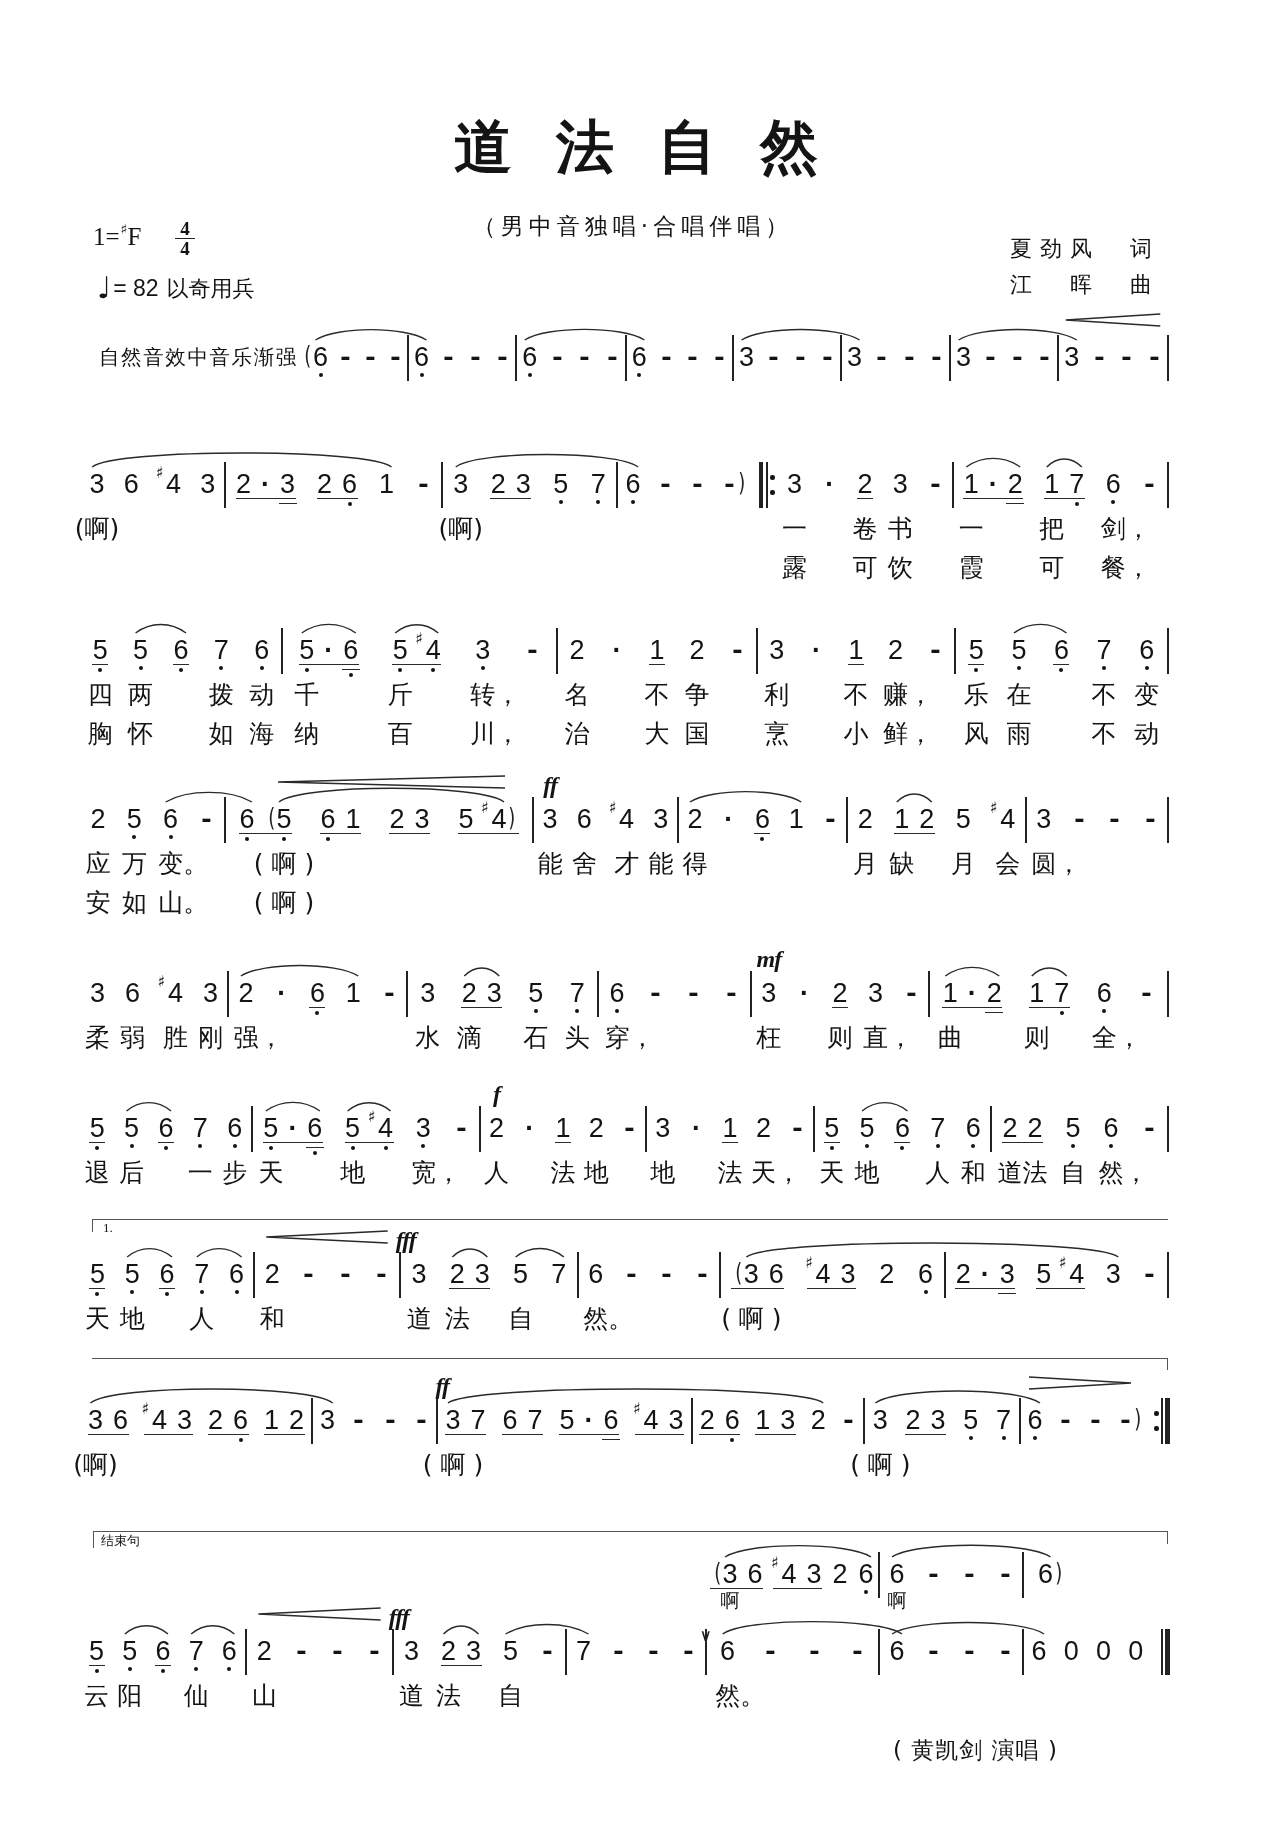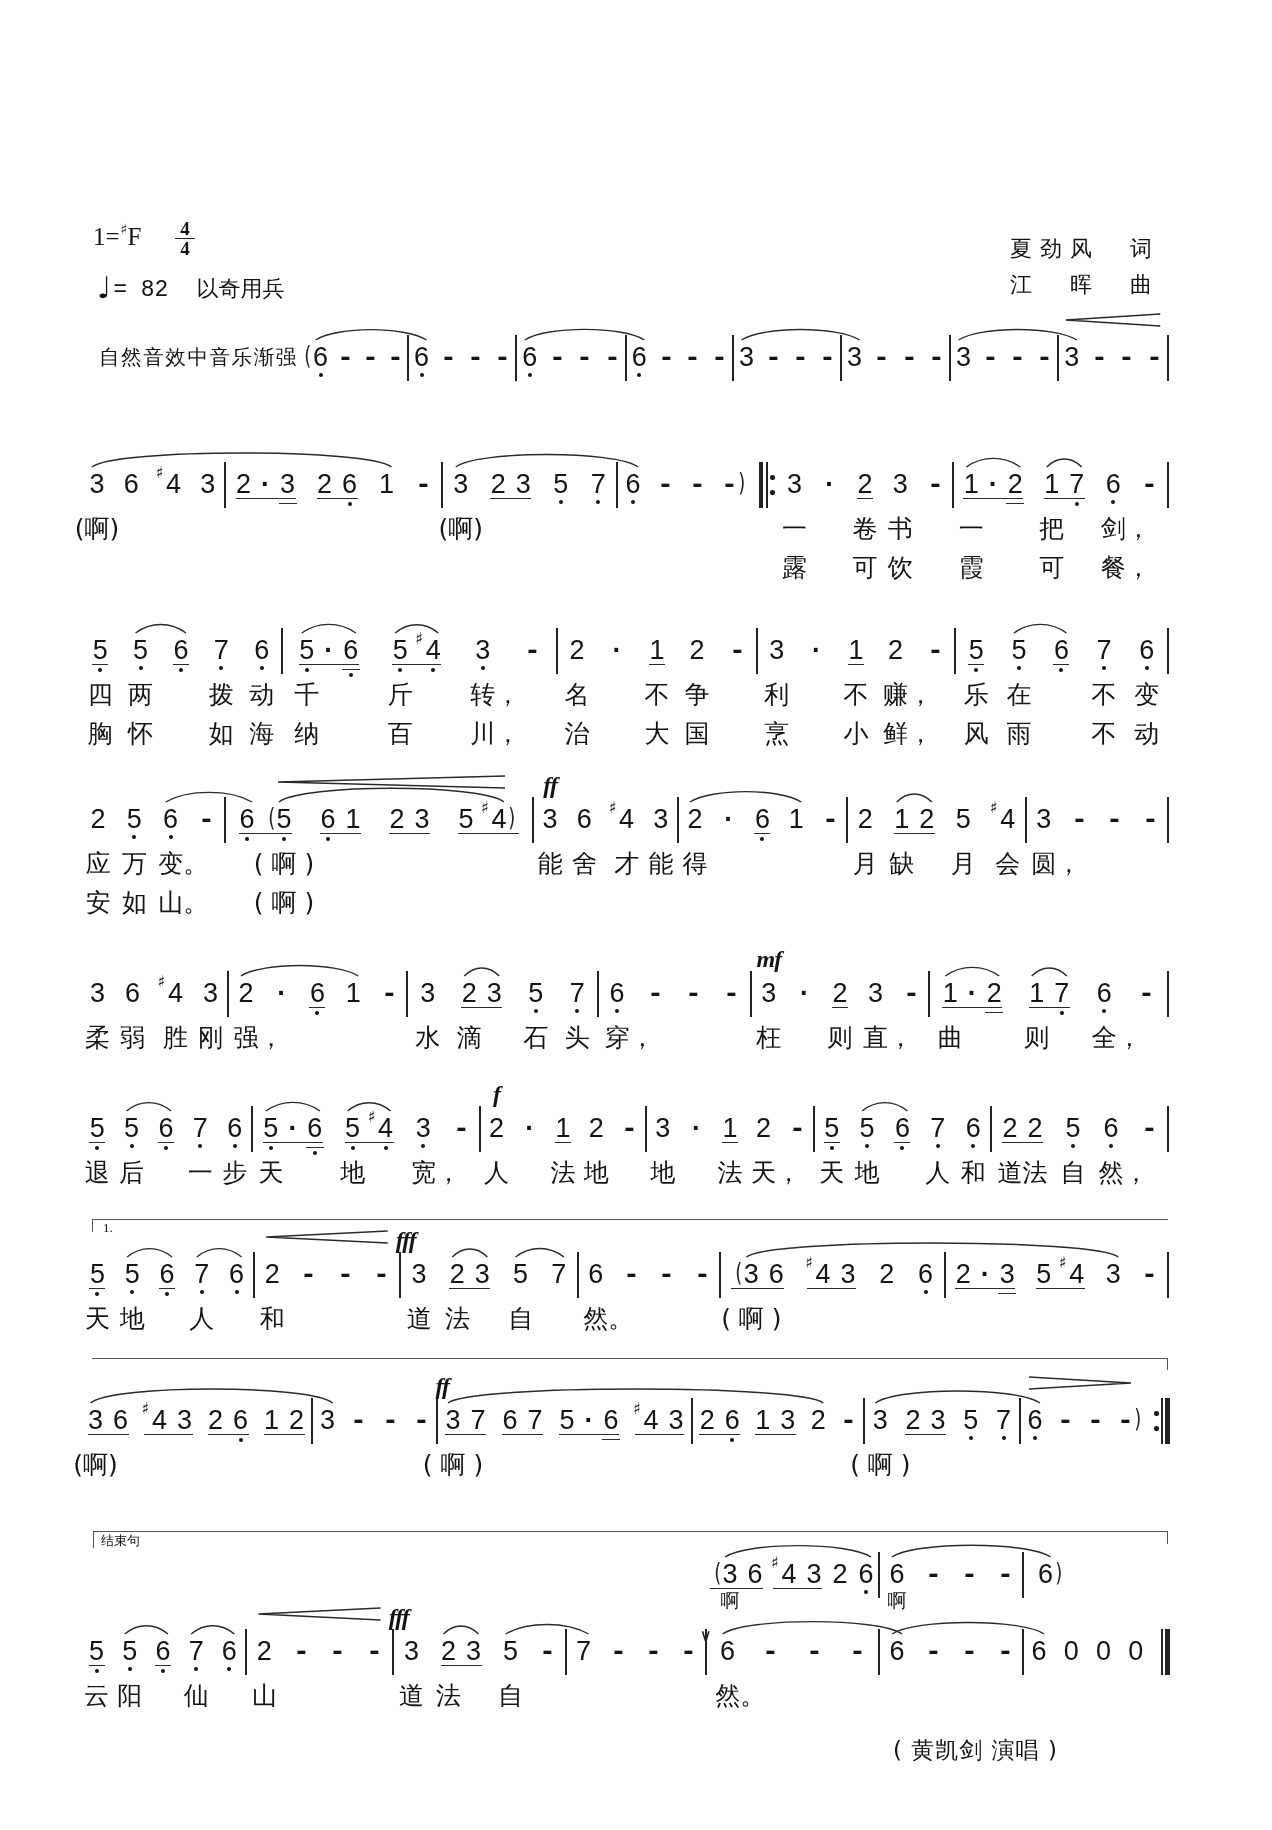--- a/index.html
+++ b/index.html
@@ -7,21 +7,21 @@
 .abs{position:absolute;}
 #title{left:0;top:115px;width:1272px;box-sizing:border-box;padding-left:44px;text-align:center;font-weight:bold;font-size:58px;line-height:64px;letter-spacing:44px;white-space:nowrap;}
 #subtitle{left:0;top:212px;width:1266px;text-align:center;font-size:23px;line-height:28px;letter-spacing:5px;white-space:nowrap;}
 #key{left:93px;top:222px;font-family:"Liberation Serif",serif;font-size:25px;line-height:30px;white-space:nowrap;}
 #key .acc{font-family:"DejaVu Sans",sans-serif;font-size:14px;position:relative;top:-11px;margin-left:1px;}
 #timesig{left:175px;top:221px;width:20px;text-align:center;font-family:"Liberation Serif",serif;font-weight:bold;font-size:19px;line-height:16px;}
 #timesig span{display:block;}
 #timesig .num{border-bottom:1.2px solid #222;padding-bottom:1px;margin-bottom:2px;}
 #tempo{left:97px;top:273px;font-size:22px;line-height:30px;white-space:nowrap;}
 #tempo .ng{font-size:30px;vertical-align:-2px;}
-#tempo .bpm{font-family:Liberation Mono, monospace;font-size:23px;margin:0 28px 0 2px;}
+#tempo .bpm{font-family:Liberation Sans, sans-serif;font-size:23px;margin:0 8px 0 2px;}
 #credits{left:1010px;top:231px;width:142px;font-size:22px;line-height:36px;}
 .credit{display:flex;justify-content:space-between;white-space:nowrap;}
 .credit .nm{display:inline-block;width:82px;text-align:justify;text-align-last:justify;}
 #intro{left:99px;top:345px;font-size:20.5px;line-height:24px;letter-spacing:1.6px;white-space:nowrap;}
 #recit{left:98px;top:397px;font-size:23.5px;line-height:26px;letter-spacing:3.4px;white-space:nowrap;}
 .hline{height:0;border-top:1.4px solid #555;}
 .vtick{width:0;border-left:1.4px solid #555;}
 #volta-label{left:103px;top:1221px;font-family:"Liberation Serif",serif;font-size:13px;line-height:14px;}
 #ending-label{left:101px;top:1533px;font-size:13px;line-height:16px;}
 #performer{left:893px;top:1736px;font-size:23px;line-height:28px;white-space:nowrap;letter-spacing:1px;}
@@ -52,20 +52,22 @@
 .dyn.after{left:100%;transform:none;margin-left:6px;}
 .breath{position:absolute;left:100%;top:-10px;margin-left:3px;font-family:"DejaVu Sans",sans-serif;font-size:17px;line-height:17px;}
 .bl{position:absolute;background:#222;}
 .rdot{position:absolute;width:4.5px;height:4.5px;border-radius:50%;background:#141414;}
 </style>
 </head>
 <body>
 
 <div id="page">
 
+  <div id="title" class="abs">道法自然</div>
+  <div id="subtitle" class="abs">（男中音独唱·合唱伴唱）</div>
 
   <div id="key" class="abs"><span>1=</span><span class="acc">♯</span><span>F</span></div>
   <div id="timesig" class="abs">
       <span class="num">4</span>
       <span class="den">4</span>
     </div>
 
   <div id="tempo" class="abs"><span class="ng">♩</span><span class="bpm">= 82</span><span>以奇用兵</span></div>
 
   <div id="credits" class="abs">

